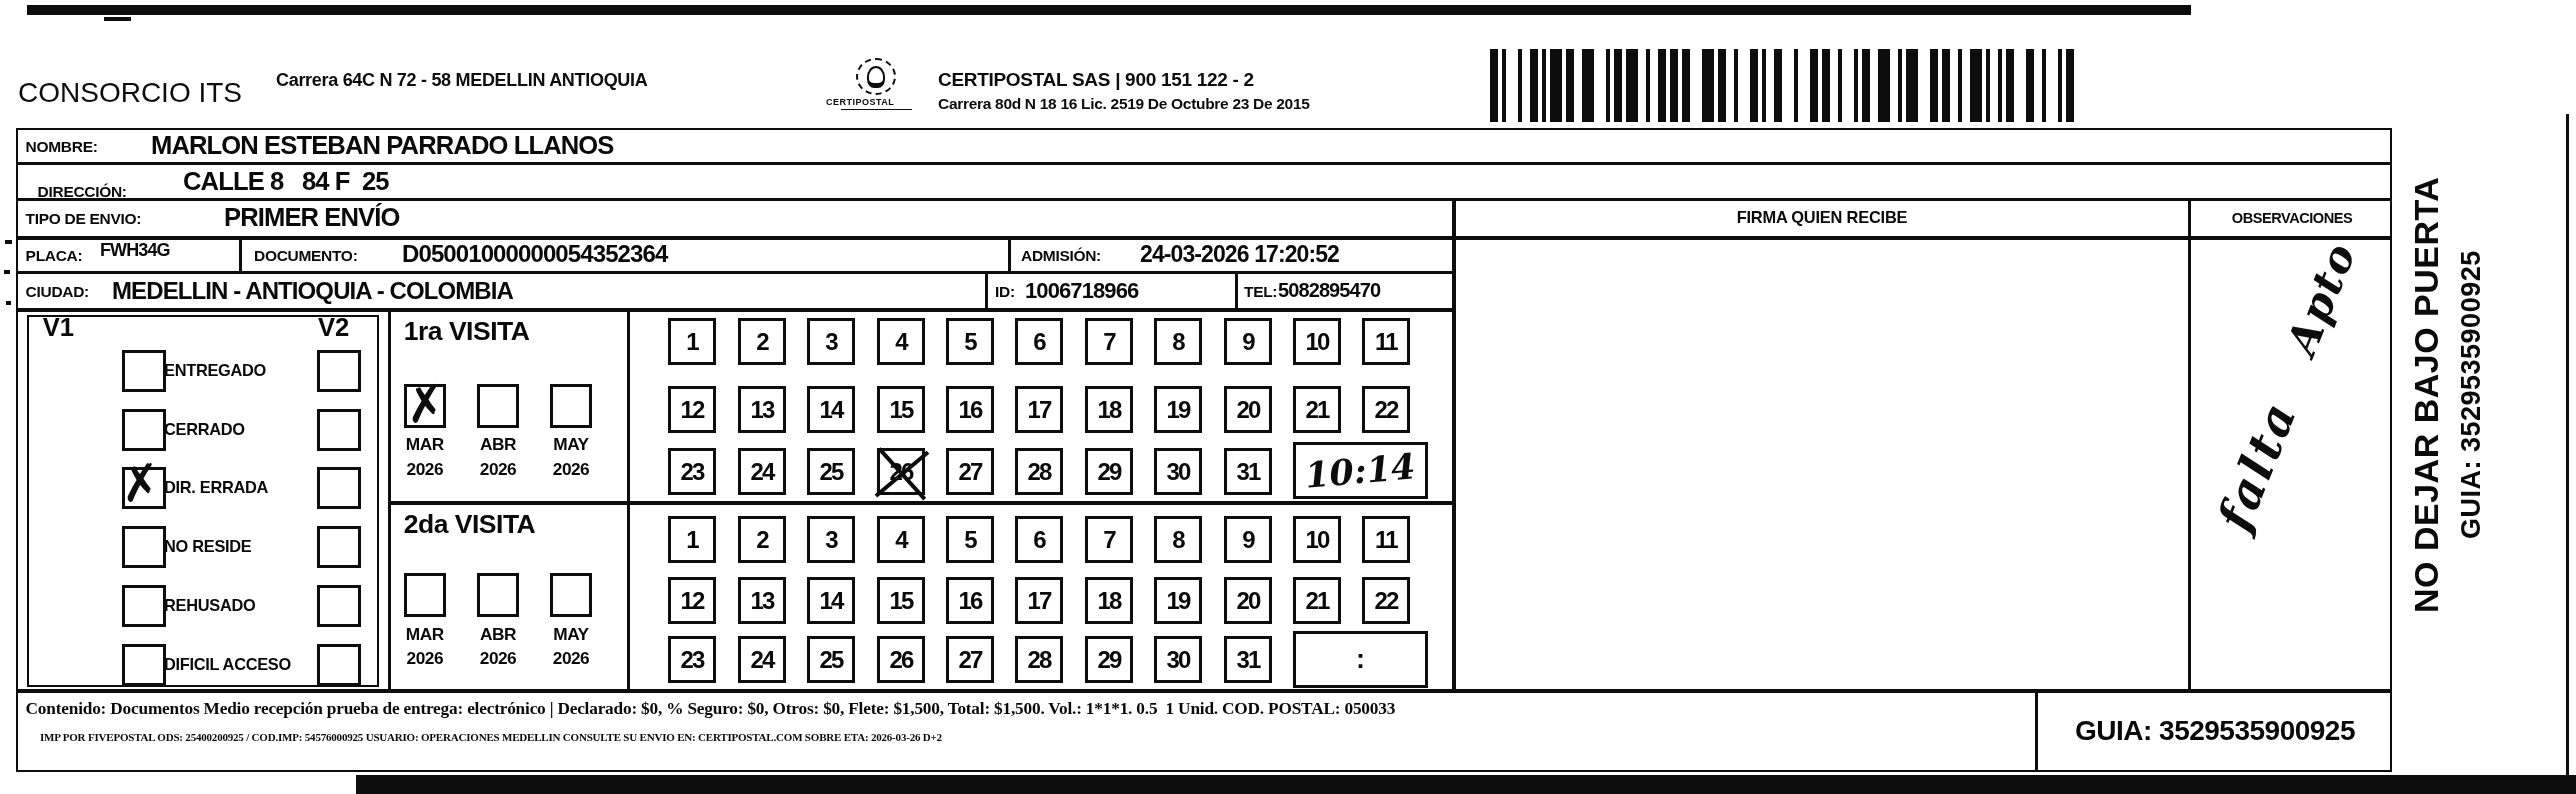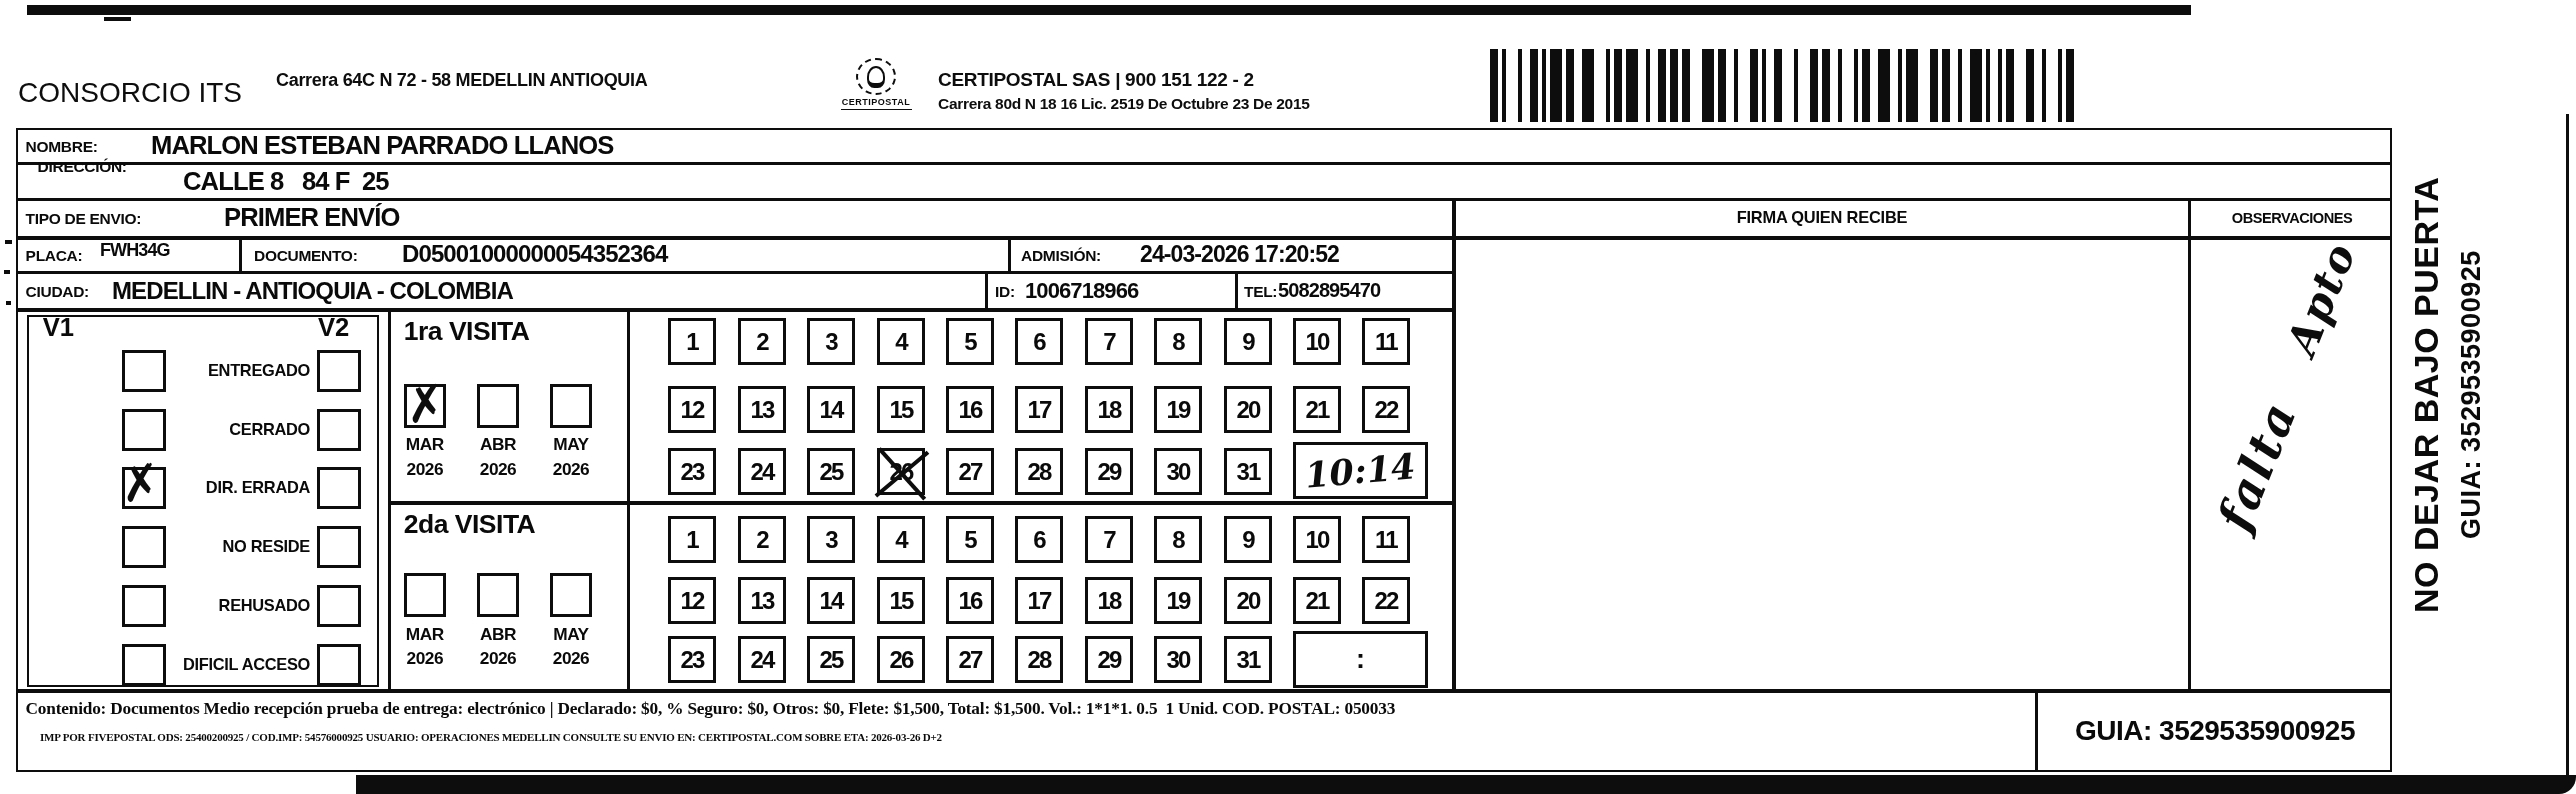--- a/index.html
+++ b/index.html
@@ -1,53 +1,53 @@
 <!DOCTYPE html>
 <html style="font-size:14.6px"><head>
 <meta charset="utf-8">
 <style>
   html,body{margin:0;padding:0;background:#fff;}
   .page{position:relative;width:2576px;height:794px;background:#ffffff;color:#0a0a0a;
-        font-family:"Liberation Sans",sans-serif;overflow:hidden;border-radius:17px;}
+        font-family:"Liberation Sans",sans-serif;overflow:hidden;}
   .abs{position:absolute;}
   .ink{color:#0d0d0d;}
   .bar{background:#0d0d0d;}
   .line{background:#0d0d0d;}
   .lbl{font-weight:700;font-size:15.5px;letter-spacing:-0.3px;white-space:pre;}
   .val{font-weight:700;font-size:24px;letter-spacing:-0.9px;white-space:pre;transform-origin:left center;}
   .cb{position:absolute;width:44px;height:42px;border:3.7px solid #0d0d0d;box-sizing:border-box;background:#fff;}
   .xmark{position:absolute;left:-5.5px;top:-14.6px;font:italic 700 49px "DejaVu Sans",sans-serif;color:#0d0d0d;
          transform:rotate(-8deg);pointer-events:none;}
   .day{position:absolute;width:48px;height:47px;border:3.7px solid #0d0d0d;box-sizing:border-box;
        font-weight:700;font-size:24px;letter-spacing:-1.8px;display:flex;align-items:center;justify-content:center;
        background:#fff;}
   .daycross{position:absolute;width:69px;height:64px;left:-12.8px;top:-9px;pointer-events:none;}
   .daycross i{position:absolute;left:33px;top:-1.8px;width:3.7px;height:68px;background:#0d0d0d;display:block;}
   .daycross i.a{transform:rotate(50deg);}
   .daycross i.b{transform:rotate(-42deg);}
   .hand{font-family:"DejaVu Serif",serif;font-style:italic;font-weight:600;color:#0d0d0d;}
   .vtext{writing-mode:vertical-rl;transform:rotate(180deg);text-align:center;white-space:nowrap;}
-  .statuslbl{position:absolute;width:146px;text-align:right;font-weight:700;font-size:16.4px;letter-spacing:-0.3px;}
+  .statuslbl{position:absolute;width:146px;text-align:left;font-weight:700;font-size:16.4px;letter-spacing:-0.3px;}
   .mtitle{font-weight:700;font-size:17.3px;letter-spacing:-0.5px;}
   .footertxt{font-weight:700;letter-spacing:-0.2px;white-space:pre;font-family:Liberation Serif, serif;}
 </style>
 </head>
 <body>
 
 <div class="page">
 
   <div class="abs bar" style="left:27px;top:4.6px;width:2164px;height:10px;"></div>
   <div class="abs bar" style="left:104px;top:17.3px;width:27px;height:3.7px;"></div>
 
   <div class="abs ink" style="left:18px;top:77px;font-size:28px;letter-spacing:0px;">CONSORCIO ITS</div>
   <div class="abs ink" style="left:276px;top:69px;font-size:18px;font-weight:700;letter-spacing:-0.3px;line-height:23px;">
     <div>Carrera 64C N 72 - 58 MEDELLIN ANTIOQUIA</div>
   </div>
 
-  <div class="abs" style="left:826px;top:58px;width:100px;text-align:center;">
+  <div class="abs" style="left:826px;top:58px;width:100px;">
     <div style="margin:0 auto;width:40px;height:37px;border:2.7px dashed #0d0d0d;border-radius:50%;box-sizing:border-box;display:flex;align-items:center;justify-content:center;">
       <div style="width:18px;height:22px;border:2.7px solid #0d0d0d;border-radius:50% 50% 40% 40%;box-sizing:border-box;border-bottom-width:5.5px;"></div>
     </div>
     <div style="font-size:9px;font-weight:700;letter-spacing:0.5px;margin-top:1.8px;">CERTIPOSTAL</div>
     <div class="line" style="width:71px;height:1.8px;margin:1.8px auto 0;"></div>
   </div>
 
   <div class="abs ink" style="left:938px;top:69px;">
     <div style="font-size:19px;font-weight:700;letter-spacing:-0.3px;">CERTIPOSTAL SAS | 900 151 122 - 2</div>
     <div style="font-size:15.5px;font-weight:700;letter-spacing:-0.3px;margin-top:3.7px;">Carrera 80d N 18 16  Lic. 2519 De Octubre 23 De 2015</div>
@@ -113,21 +113,21 @@
   <div class="abs line" style="left:1235px;top:271px;width:2.7px;height:39px;"></div>
   <div class="abs line" style="left:388px;top:310px;width:2.7px;height:382px;"></div>
   <div class="abs line" style="left:627px;top:310px;width:2.7px;height:382px;"></div>
   <div class="abs line" style="left:1452px;top:198px;width:3.7px;height:493px;"></div>
   <div class="abs line" style="left:2188px;top:198px;width:2.7px;height:493px;"></div>
   <div class="abs line" style="left:2035px;top:689px;width:2.7px;height:82px;"></div>
 
   <div class="abs lbl" style="left:25.6px;top:138px;">NOMBRE:</div>
   <div class="abs val" style="left:151px;top:131px;font-size:25.6px;">MARLON ESTEBAN PARRADO LLANOS</div>
 
-  <div class="abs lbl" style="left:25.6px;top:158px;padding-left:12px;">DIRECCIÓN:</div>
+  <div class="abs lbl" style="left:25.6px;top:183px;padding-left:12px;">DIRECCIÓN:</div>
   <div class="abs val" style="left:183px;top:167px;font-size:25.6px;">CALLE 8   84 F  25</div>
 
   <div class="abs lbl" style="left:25.6px;top:210px;">TIPO DE ENVIO:</div>
   <div class="abs val" style="left:224px;top:203px;font-size:25.6px;">PRIMER ENVÍO</div>
 
   <div class="abs" style="left:1456px;top:199px;width:732px;height:37px;display:flex;align-items:center;justify-content:center;font-weight:700;font-size:16.4px;letter-spacing:-0.2px;">FIRMA QUIEN RECIBE</div>
   <div class="abs" style="left:2191px;top:199px;width:202px;height:37px;display:flex;align-items:center;justify-content:center;font-weight:700;font-size:14.6px;letter-spacing:-0.5px;">OBSERVACIONES</div>
 
   <div class="abs" style="left:1456px;top:239px;width:731px;height:450px;"></div>
 

